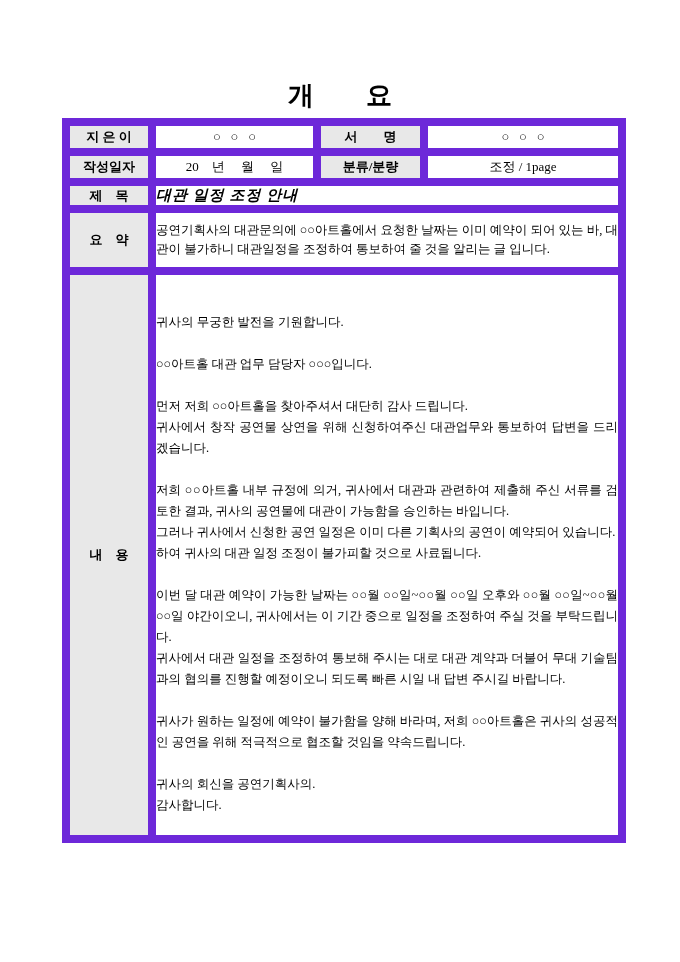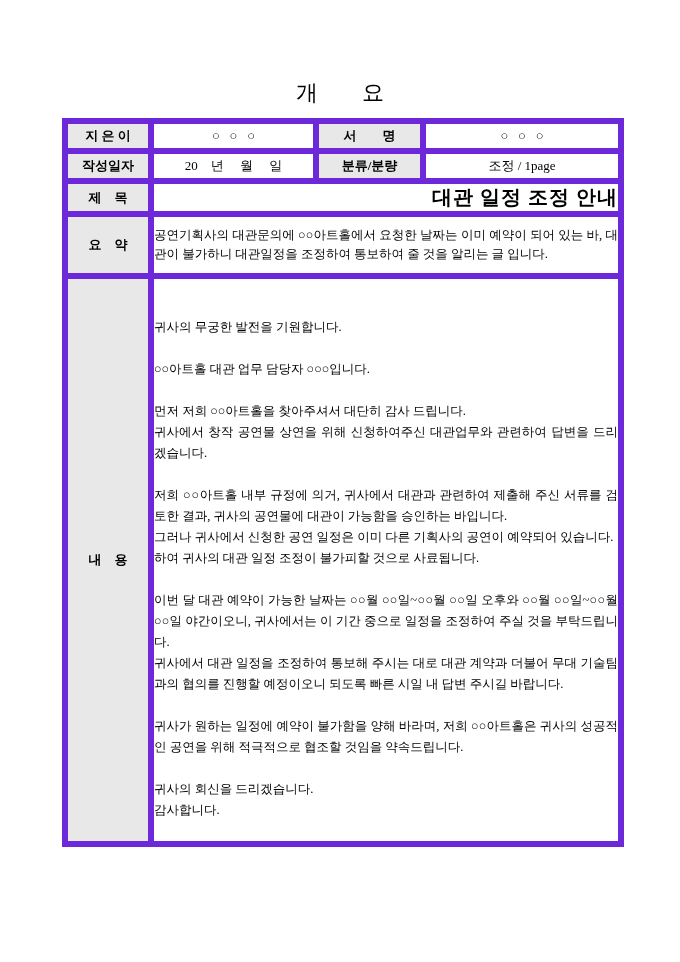--- a/index.html
+++ b/index.html
@@ -19,55 +19,56 @@
     height: 962px;
     background: #ffffff;
     overflow: hidden;
   }
   .doc-title {
     position: absolute;
     top: 78px;
     left: 0;
     width: 100%;
     text-align: center;
-    font-size: 22px;
-    font-weight: normal;
+    font-size: 26px;
+    font-weight: bold;
     white-space: pre;
   }
   table.overview {
     position: absolute;
     top: 118px;
     left: 62px;
     width: 556px;
     border-collapse: collapse;
     table-layout: fixed;
   }
   table.overview td {
-    border: 6px solid #6d28d9;
+    border: 8px solid #6d28d9;
     padding: 0;
     vertical-align: middle;
     overflow: hidden;
   }
   .label-cell {
     background: #e8e8e8;
     text-align: center;
     font-weight: bold;
     font-size: 13px;
     white-space: pre;
   }
   .value-center {
     text-align: center;
     font-size: 13px;
     white-space: pre;
   }
   .subject-value {
-    text-align: right;
+    text-align: left;
     font-weight: bold;
-    font-size: 20px;
+    font-size: 15px;
     letter-spacing: 1px;
+    font-style: italic;
   }
   .summary-cell {
     vertical-align: middle;
     padding: 4px 10px;
     font-size: 12.5px;
     line-height: 19px;
     text-align: justify;
   }
   .content-cell {
     vertical-align: top;
@@ -123,28 +124,28 @@
       <td class="label-cell">요    약</td>
       <td class="summary-cell" colspan="3">공연기획사의 대관문의에 ○○아트홀에서 요청한 날짜는 이미 예약이 되어 있는 바, 대관이 불가하니 대관일정을 조정하여 통보하여 줄 것을 알리는 글 입니다.</td>
     </tr>
 
     <tr style="height:568px;">
       <td class="label-cell">내    용</td>
       <td class="content-cell" colspan="3">
         <p>귀사의 무궁한 발전을 기원합니다.</p>
         <p>○○아트홀 대관 업무 담당자 ○○○입니다.</p>
         <p>먼저 저희 ○○아트홀을 찾아주셔서 대단히 감사 드립니다.
-귀사에서 창작 공연물 상연을 위해 신청하여주신 대관업무와 관련하여 답변을 드리겠습니다.</p>
+귀사에서 창작 공연물 상연을 위해 신청하여주신 대관업무와 통보하여 답변을 드리겠습니다.</p>
         <p>저희 ○○아트홀 내부 규정에 의거, 귀사에서 대관과 관련하여 제출해 주신 서류를 검토한 결과, 귀사의 공연물에 대관이 가능함을 승인하는 바입니다.
 그러나 귀사에서 신청한 공연 일정은 이미 다른 기획사의 공연이 예약되어 있습니다.
 하여 귀사의 대관 일정 조정이 불가피할 것으로 사료됩니다.</p>
         <p>이번 달 대관 예약이 가능한 날짜는 ○○월 ○○일~○○월 ○○일 오후와 ○○월 ○○일~○○월 ○○일 야간이오니, 귀사에서는 이 기간 중으로 일정을 조정하여 주실 것을 부탁드립니다.
 귀사에서 대관 일정을 조정하여 통보해 주시는 대로 대관 계약과 더불어 무대 기술팀과의 협의를 진행할 예정이오니 되도록 빠른 시일 내 답변 주시길 바랍니다.</p>
         <p>귀사가 원하는 일정에 예약이 불가함을 양해 바라며, 저희 ○○아트홀은 귀사의 성공적인 공연을 위해 적극적으로 협조할 것임을 약속드립니다.</p>
-        <p>귀사의 회신을 드리겠습니다.
+        <p>귀사의 회신을 공연기획사의.
 감사합니다.</p>
       </td>
     </tr>
 
 
   </tbody>
     </table>
 </div>
 
 </body></html>

